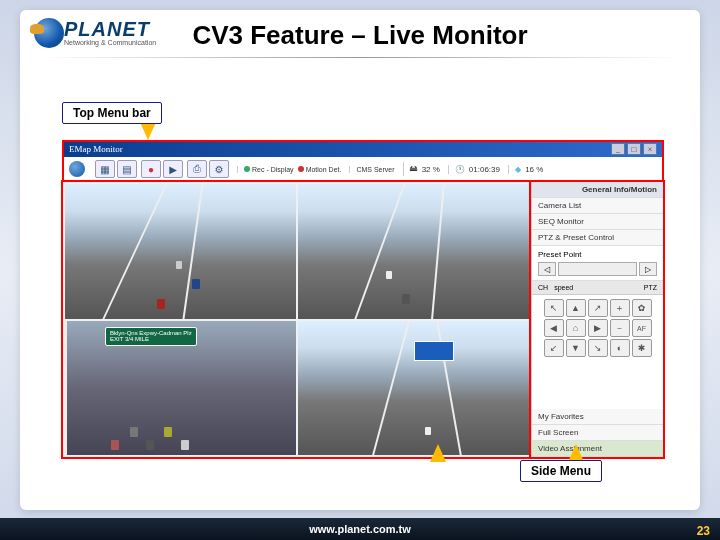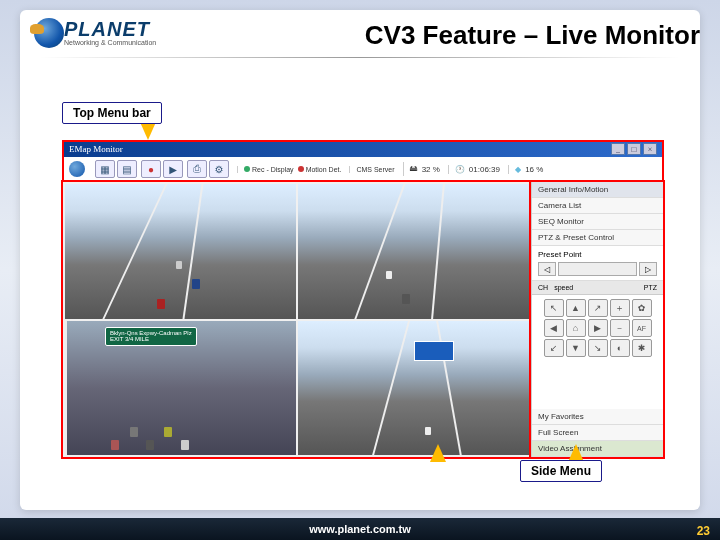--- a/index.html
+++ b/index.html
@@ -25,21 +25,21 @@
     background: radial-gradient(circle at 35% 35%, #6fa8dc 0%, #1155aa 60%, #0b3d6b 100%);
     position: relative;
   }
   .logo-globe::after {
     content: ""; position: absolute; top: 6px; left: -4px; width: 14px; height: 10px;
     background: #e0a030; border-radius: 40% 40% 30% 30%;
   }
   .logo-text { color: #0b3d6b; font-weight: bold; font-style: italic; font-size: 20px; letter-spacing: 1px; }
   .logo-sub { font-size: 7px; color: #555; margin-top: -2px; }
   .title {
-    text-align: right; font-size: 26px; font-weight: bold; color: #000;
+    text-align: center; font-size: 26px; font-weight: bold; color: #000;
     margin-top: -32px; padding-bottom: 6px;
   }
   .hr { height: 1px; background: linear-gradient(to right, transparent, #999, transparent); margin: 0 20px 6px; }
   .callout {
     position: absolute; background: #fff; border: 1.5px solid #1a1a8a;
     padding: 3px 10px; font-size: 12px; font-weight: bold; color: #000;
     border-radius: 2px; z-index: 30;
   }
   .callout.top { top: 92px; left: 42px; }
   .callout.live { bottom: 28px; left: 370px; }
@@ -116,21 +116,21 @@
   .sign {
     position:absolute; top:6px; left:40px; background:#164; color:#fff; font-size:6px;
     padding:2px 4px; border:1px solid #fff; border-radius:2px; line-height:1.1;
   }
   .side-panel {
     width: 132px; background:#fff; border-left:1px solid #ccc;
     display:flex; flex-direction:column; font-size:8px;
     outline: 2px solid red;
   }
   .sp-item { padding:3px 6px; border-bottom:1px solid #ddd; color:#333; background:#f7f7f7; }
-  .sp-item.hdr { background:#e0e4ec; font-weight:normal; }
+  .sp-item.hdr { background:#e0e4ec; font-weight:bold;text-align:right; }
   .sp-box { padding:4px 6px; border-bottom:1px solid #ddd; }
   .preset-row { display:flex; gap:2px; margin-top:3px; }
   .pbtn { width:18px;height:14px;border:1px solid #aaa;background:#eee;font-size:8px;
     display:flex;align-items:center;justify-content:center; }
   .ptz-grid {
     display:grid; grid-template-columns:repeat(5, 20px); gap:2px; padding:4px; justify-content:center;
   }
   .ptz-btn { width:20px;height:18px;border:1px solid #999;background:#f0f0f0;
     display:flex;align-items:center;justify-content:center;font-size:9px;color:#555;border-radius:2px; }
   .ptz-top { padding:3px 6px; background:#e8e8e8; border-bottom:1px solid #ccc; display:flex; gap:6px; font-size:7px; }

